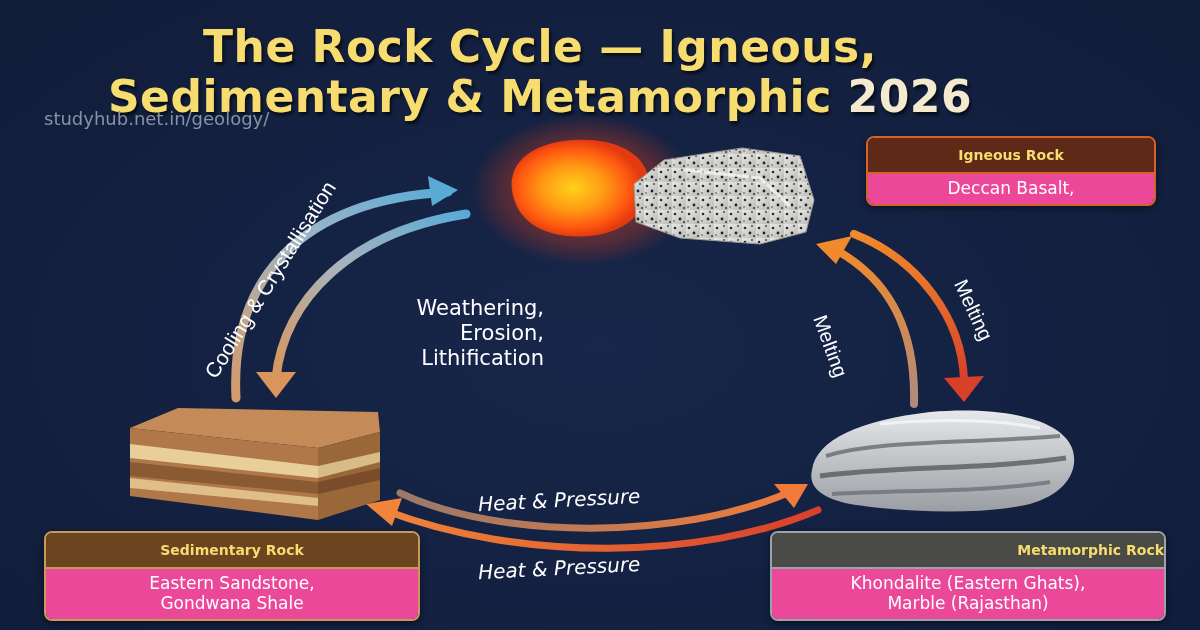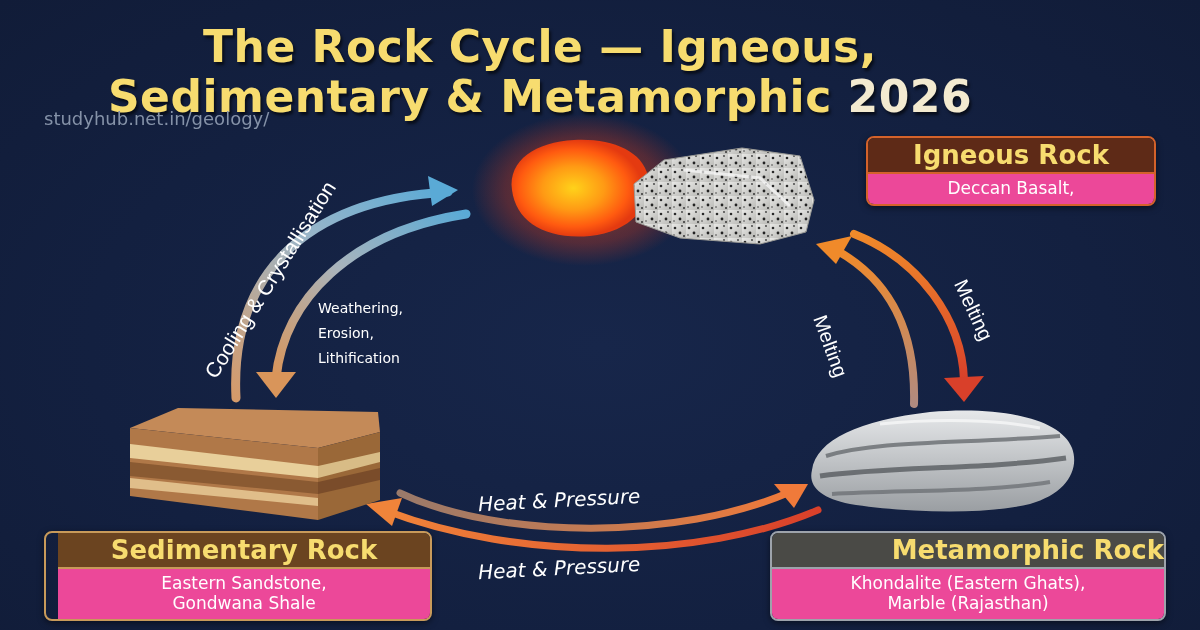--- a/index.html
+++ b/index.html
@@ -22,40 +22,40 @@
   .url {
     position: absolute; left: 44px; top: 108px; font-size: 18px; color: #8592a8;
     font-family: "DejaVu Sans", sans-serif;
   }
   svg.art { position: absolute; left: 0; top: 0; }
   .card {
     position: absolute; border-radius: 8px; overflow: hidden;
     box-shadow: 0 2px 6px rgba(0,0,0,0.5);
   }
   .card .hd {
-    font-weight: bold; font-size: 26px; text-align: center; color: #f7dc6f;
+    font-weight: bold; font-size: 14px; text-align: center; color: #f7dc6f;
     height: 34px; line-height: 34px;
   }
   .card .bd {
     background: #ec4899; color: #fff; text-align: center;
     font-size: 17px; line-height: 20px; padding: 4px 6px 6px;
   }
   .card.ign { left: 866px; top: 136px; width: 286px; border: 2px solid #d4622a; }
   .card.ign .hd { background: #5e2a17; border-bottom: 2px solid #d4622a; }
-  .card.sed { left: 44px; top: 531px; width: 372px; border: 2px solid #c89a5a; padding-left: 12px; }
+  .card.sed { left: 44px; top: 531px; width: 372px; border: 2px solid #c89a5a; }
   .card.sed .hd { background: #6b4420; border-bottom: 2px solid #c89a5a; }
   .card.met { left: 770px; top: 531px; width: 392px; border: 2px solid #9da3ab; }
   .card.met .hd { background: #4a4a46; border-bottom: 2px solid #9da3ab; text-align: right; }
   .lbl {
     position: absolute; color: #fff; font-size: 19px; white-space: nowrap;
     font-family: "Liberation Sans", sans-serif;
   }
   .process {
     position: absolute; left: 318px; top: 296px; width: 226px;
-    text-align: left; font-size: 14px; line-height: 25px; color: #fff;
+    text-align: right; font-size: 21px; line-height: 25px; color: #fff;
     font-family: "DejaVu Sans", sans-serif;
   }
   .hp {
     position: absolute; font-size: 20px; font-style: italic; color: #fff;
     font-family: "DejaVu Sans", sans-serif; white-space: nowrap;
   }
 </style>
 </head>
 <body>
 

